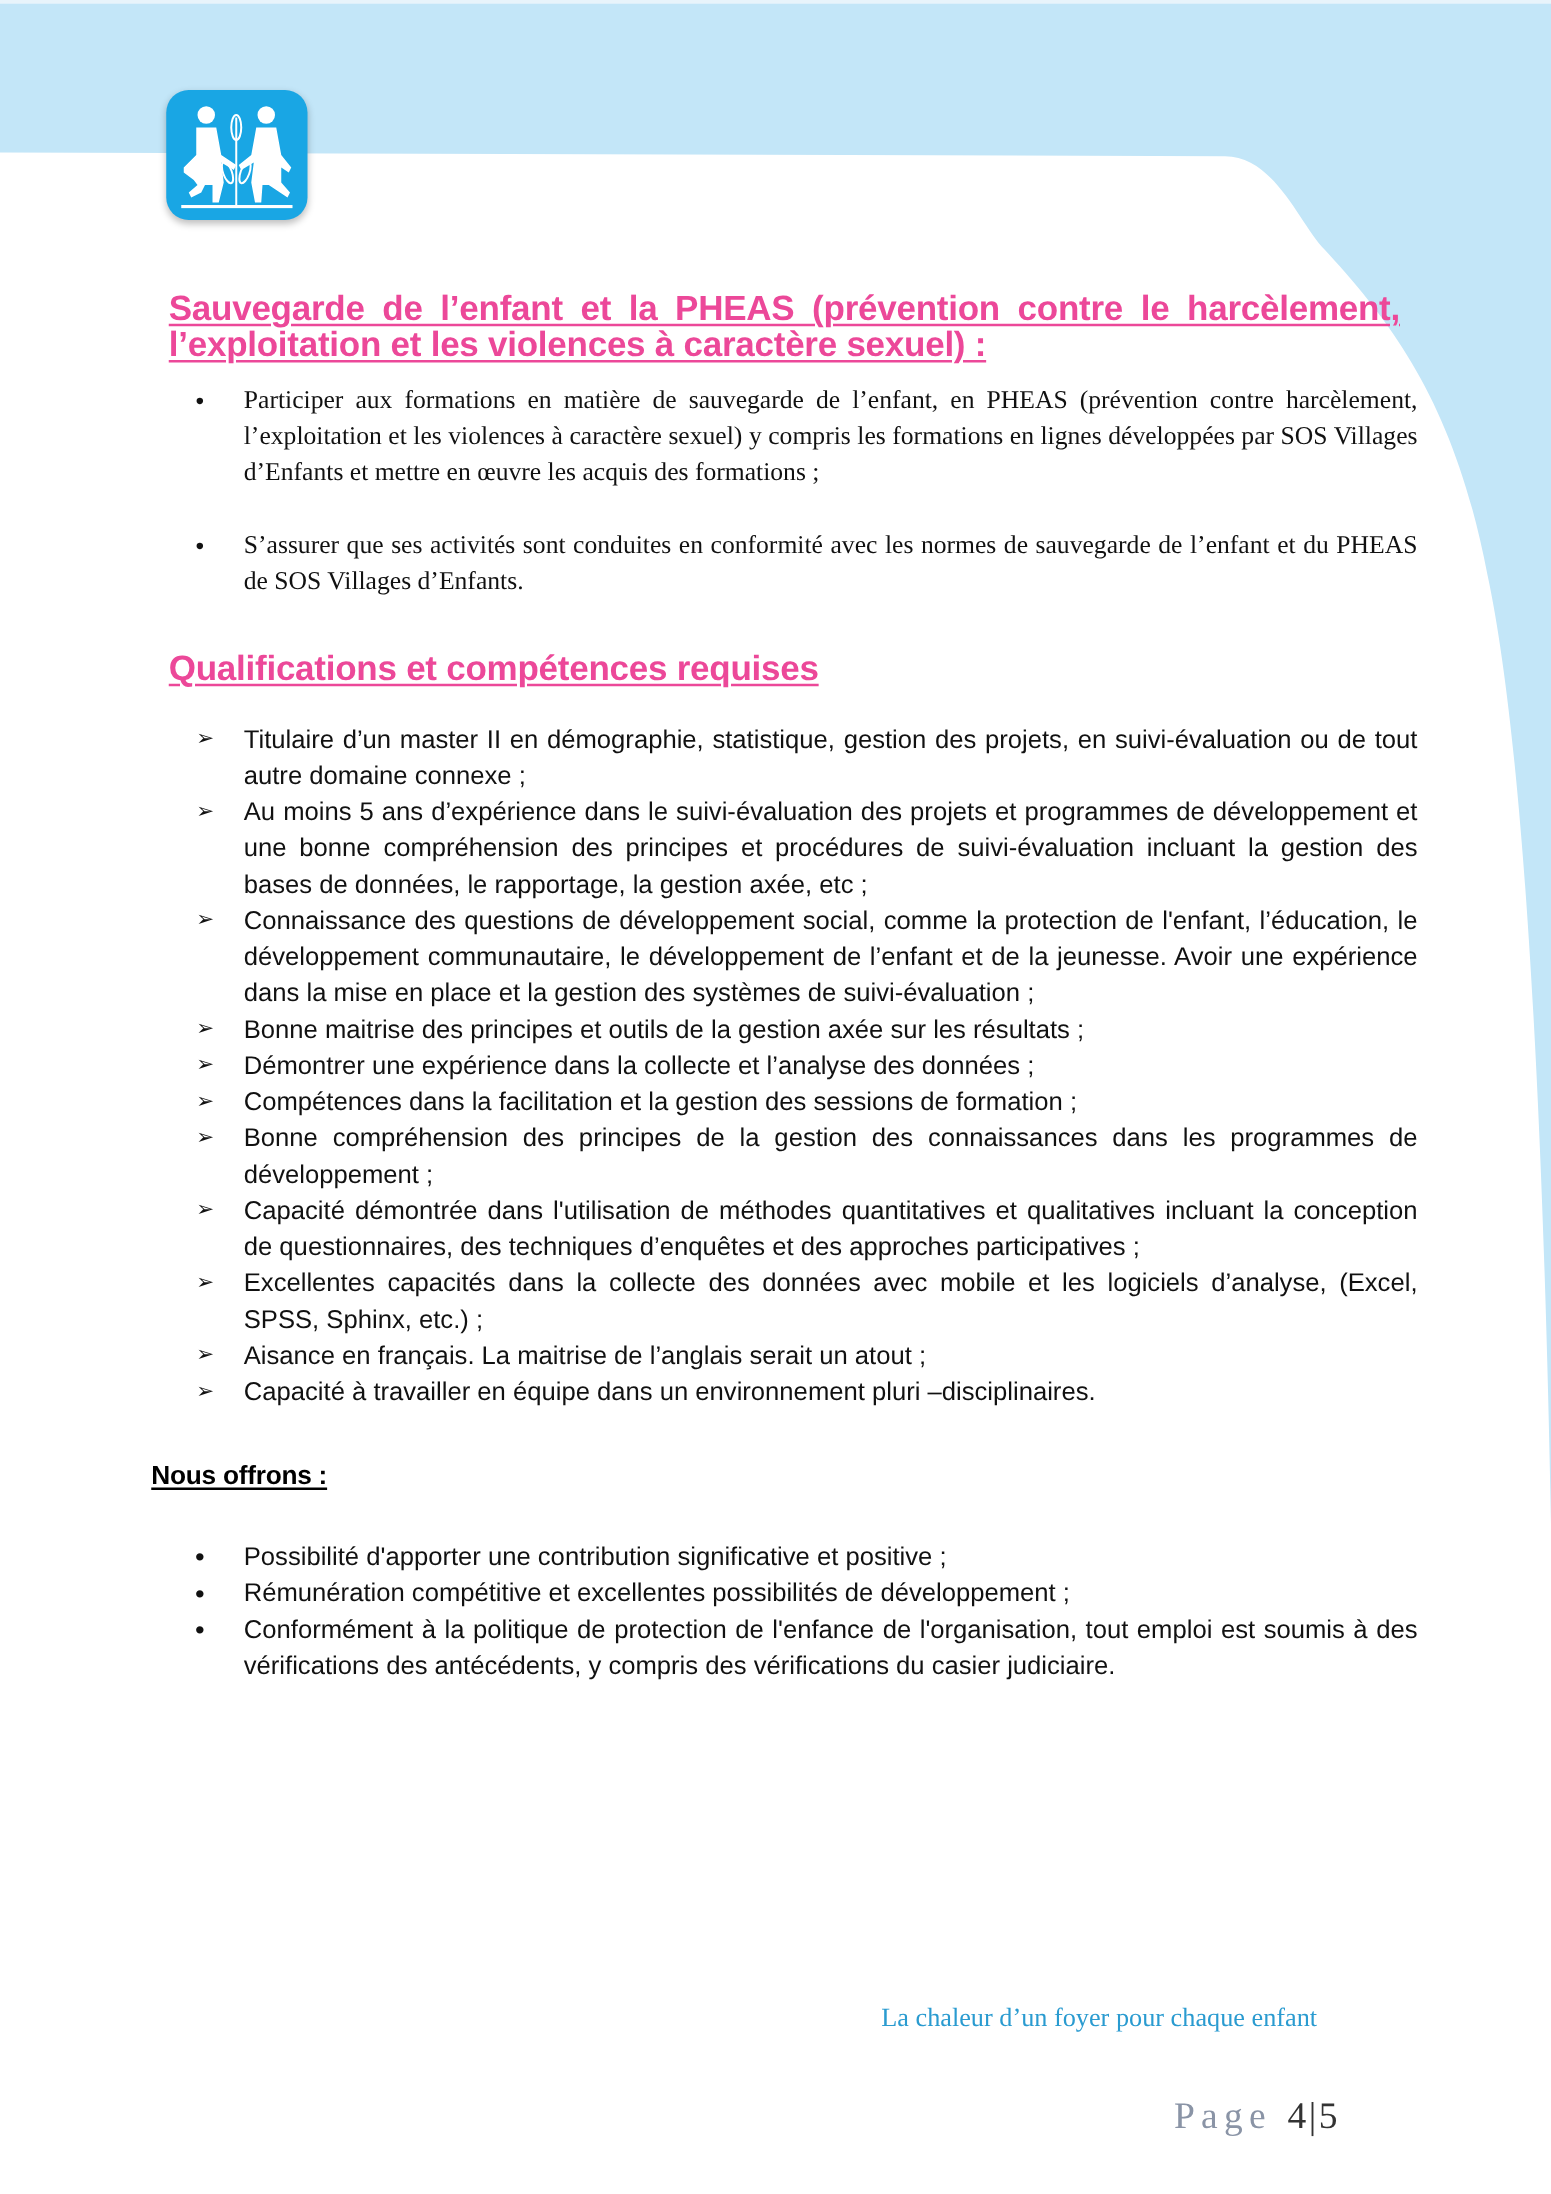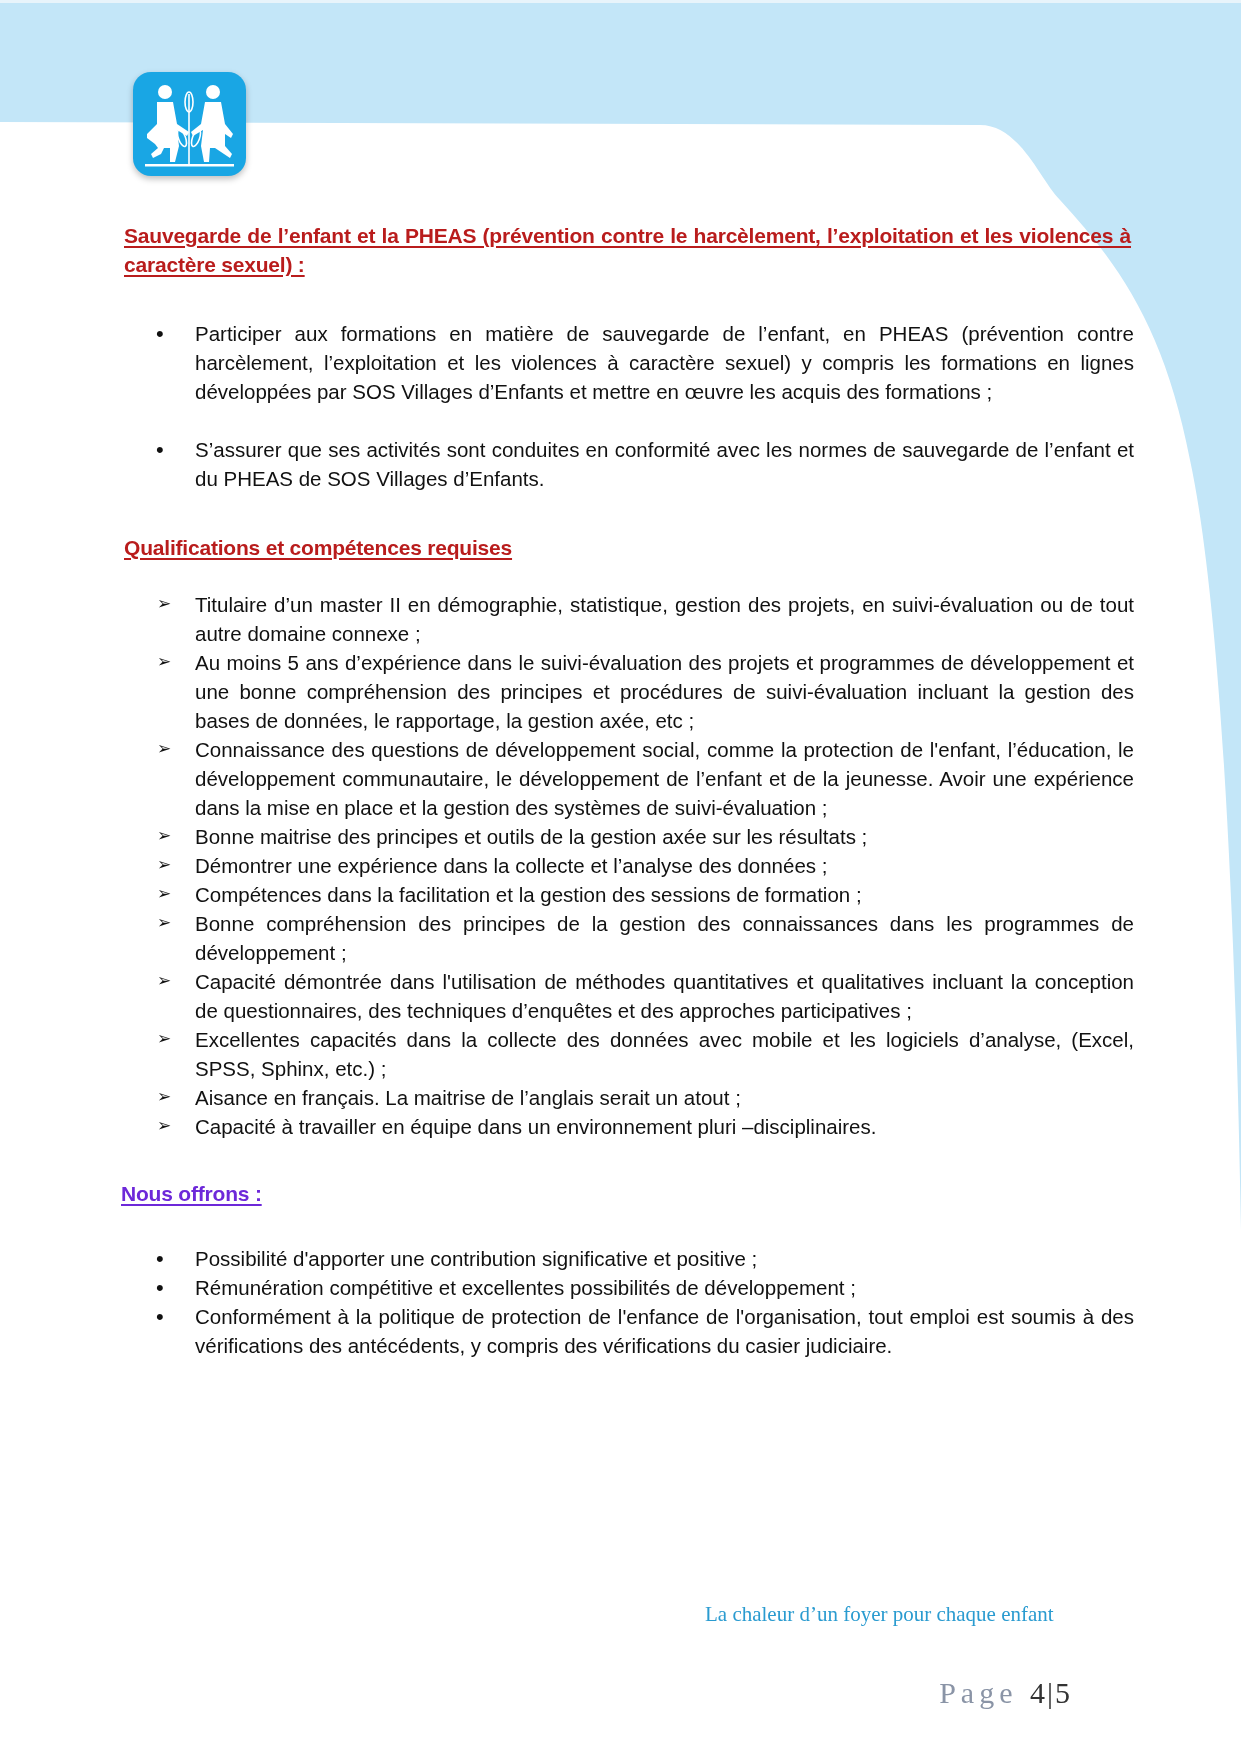--- a/index.html
+++ b/index.html
@@ -5,31 +5,31 @@
   html, body { margin: 0; padding: 0; background: #ffffff; }
   body { width: 1241px; height: 1755px; position: relative; overflow: hidden;
          font-family: "Liberation Sans", sans-serif; color: #111; }
   .topband { position: absolute; left: 0; top: 0; width: 1241px; height: 1755px; z-index: 0; }
   .logo { position: absolute; left: 133px; top: 72px; width: 113px; height: 104px;
           border-radius: 18px; background: #19a6e4; z-index: 2;
           box-shadow: 0 3px 6px rgba(0,0,0,0.25); }
   .logo svg { width: 100%; height: 100%; display: block; }
   .content { position: absolute; left: 121px; top: 218px; width: 1013px; z-index: 3;
              font-size: 20.5px; line-height: 29px; }
-  .h-blue { color: #b91c1c; font-weight: bold; text-decoration: underline;
-            text-decoration-thickness: 2px; text-underline-offset: 3px; margin: 3px;
-            text-align: justify; font-size: 21px; line-height: 29px; letter-spacing: -0.2px; }
-  .h-black { color: #6d28d9; font-weight: bold; text-decoration: underline;
+  .h-blue { color: #ec4899; font-weight: bold; text-decoration: underline;
+            text-decoration-thickness: 2px; text-underline-offset: 3px; margin: 14px;
+            text-align: justify; font-size: 28px; line-height: 29px; letter-spacing: -0.2px; }
+  .h-black { color: #000000; font-weight: bold; text-decoration: underline;
              text-decoration-thickness: 2px; text-underline-offset: 3px; margin: 0;
              font-size: 21px; letter-spacing: -0.2px; }
   ul { list-style: none; margin: 0; padding: 0; }
   li { position: relative; padding-left: 74px; text-align: justify; }
   .dot::before { content: "\2022"; position: absolute; left: 35px; top: 0; font-size: 22px; }
   .arrow::before { content: "\27A2"; position: absolute; left: 36px; top: -1px; font-size: 17px; }
-  .sec1-list { margin-top: 40px; }
+  .sec1-list { margin-top: 16px; font-family: Liberation Serif, serif; }
   .sec1-list li + li { margin-top: 29px; }
   .sec2-title { margin-top: 40px; }
   .sec2-list { margin-top: 28px; }
   .sec3-title { margin-top: 38px; }
   .sec3-list { margin-top: 36px; }
   .footer-page { position: absolute; right: 169px; top: 1676px; z-index: 3;
                  font-family: "Liberation Serif", serif; font-size: 30px; color: #8a94a6;
                  letter-spacing: 5px; }
   .footer-page .num { color: #333; letter-spacing: 2px; }
   .footer-slogan { position: absolute; left: 705px; top: 1602px; z-index: 3;

